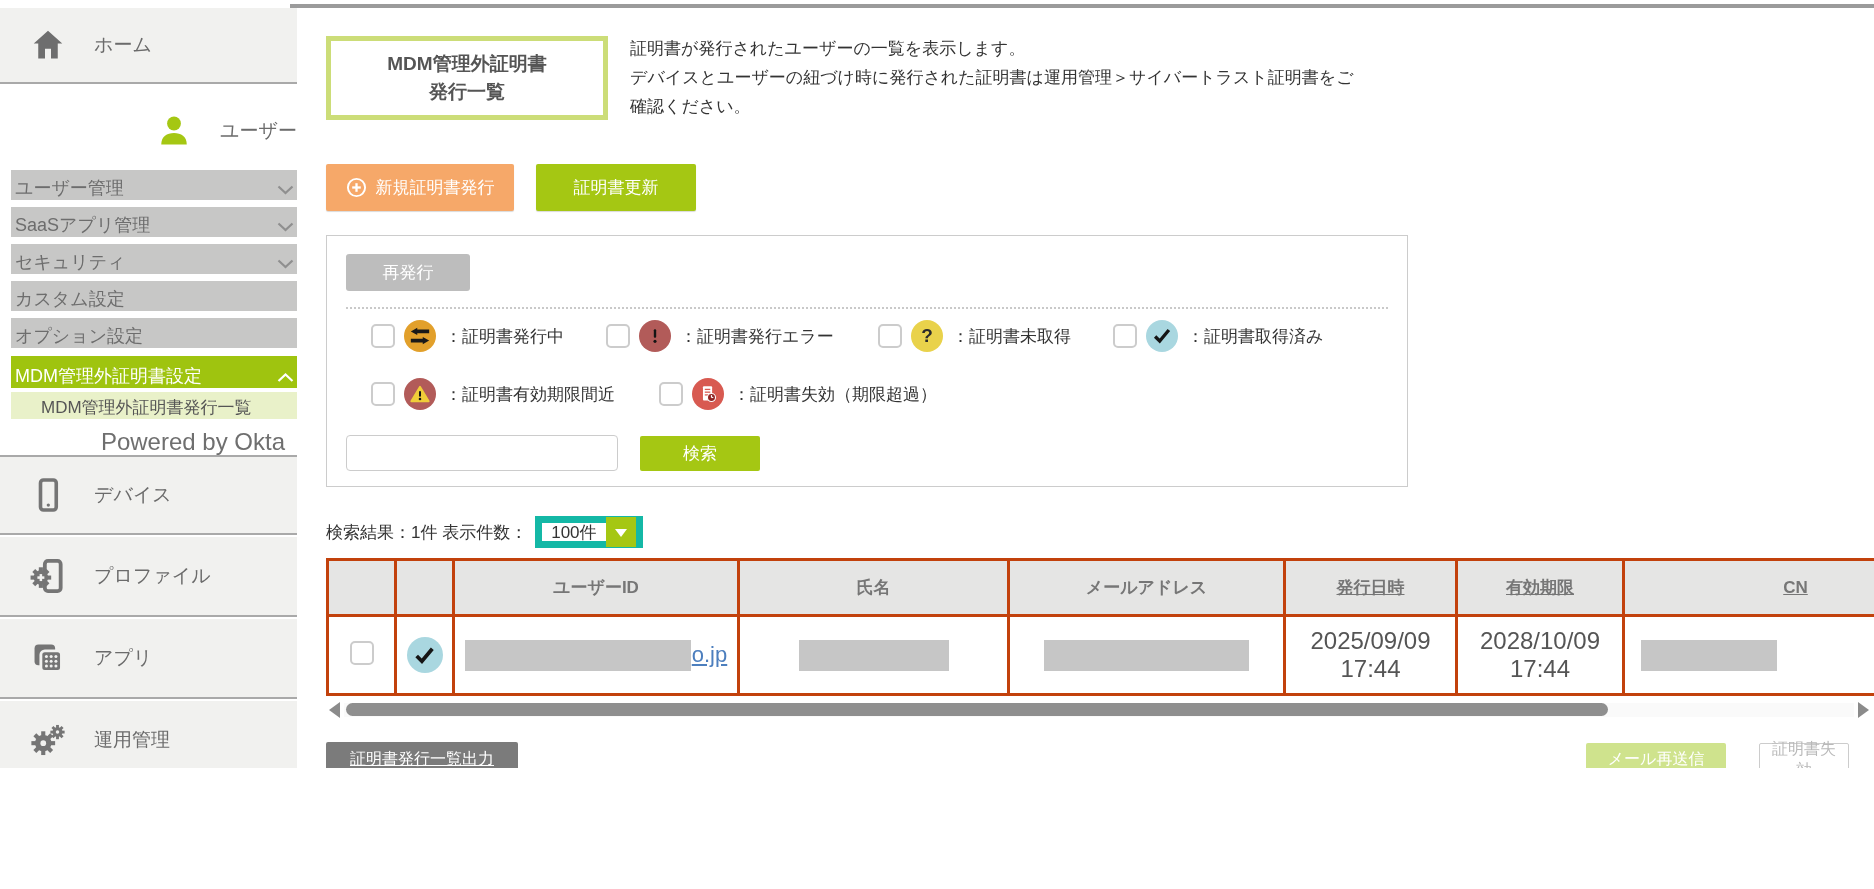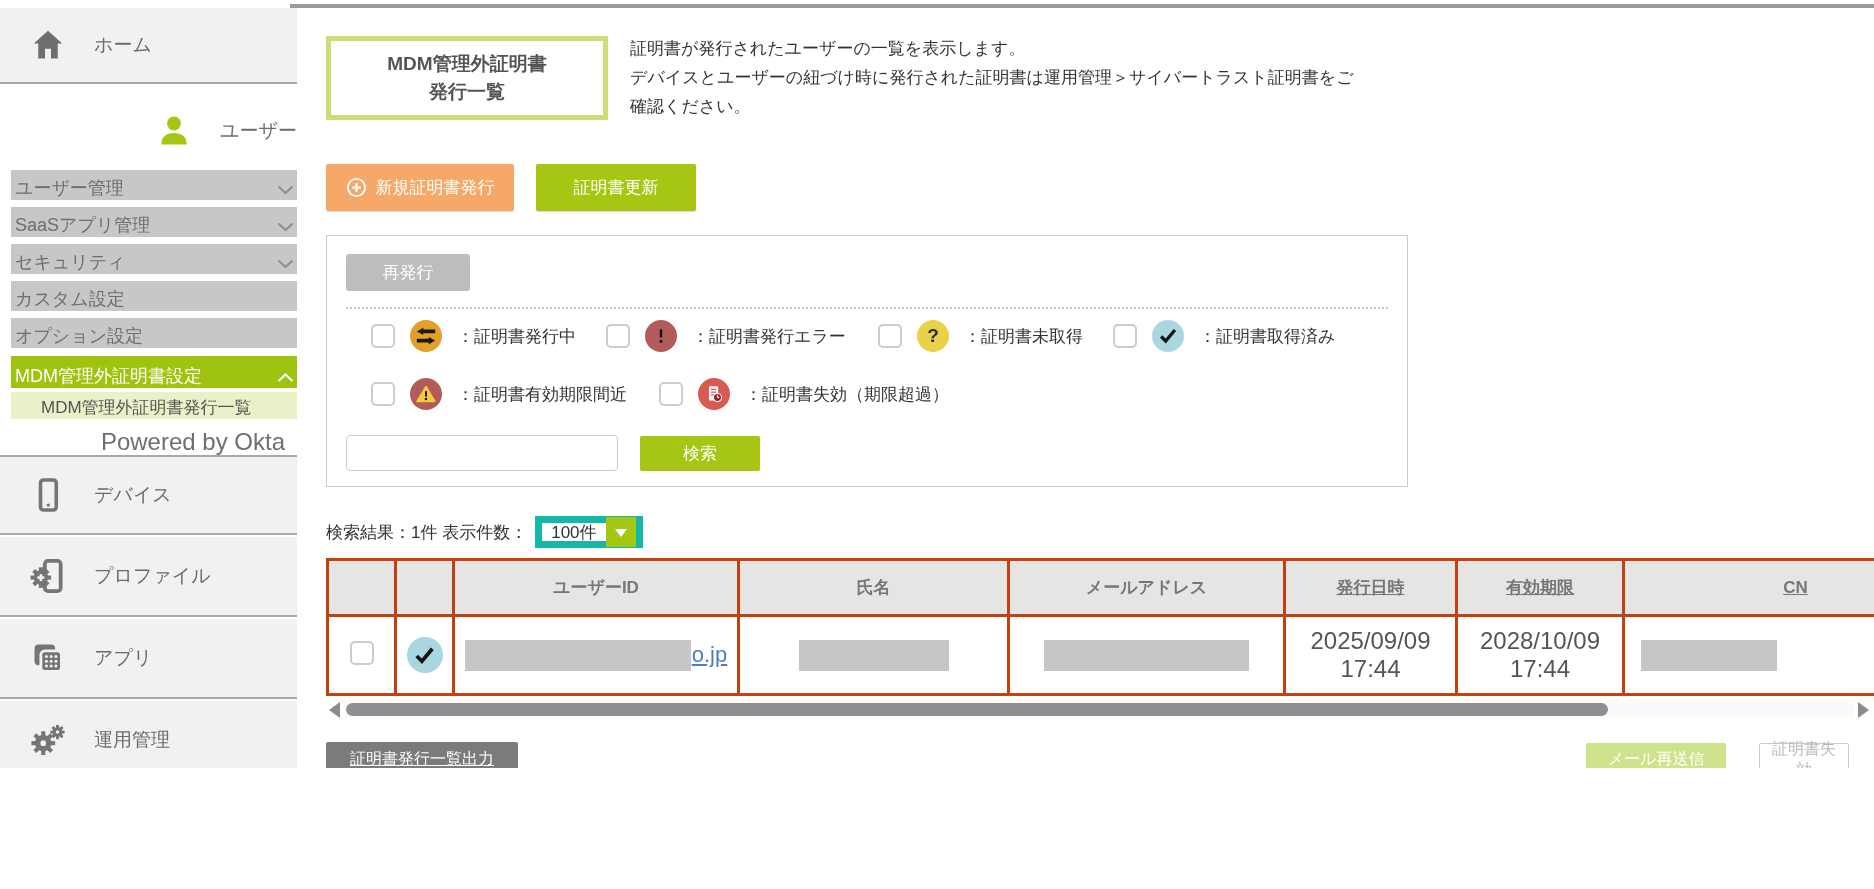--- a/index.html
+++ b/index.html
@@ -41,21 +41,21 @@
 
   .action-row{position:absolute;left:29px;top:164px;display:flex;gap:22px;}
   .btn{display:inline-flex;align-items:center;justify-content:center;border:none;cursor:pointer;
        font-family:inherit;border-radius:2px;}
   .btn-new{width:188px;height:47px;background:#f6a869;color:#fff;font-size:17px;gap:9px;box-shadow:0 1px 1px rgba(0,0,0,.15);}
   .btn-renew{width:160px;height:47px;background:#a5c713;color:#fff;font-size:17px;box-shadow:0 1px 1px rgba(0,0,0,.15);}
 
   .filter-panel{position:absolute;left:29px;top:235px;width:1082px;height:252px;border:1px solid #ccc;background:#fff;}
   .btn-reissue{position:absolute;left:19px;top:18px;width:124px;height:37px;background:#bdbdbd;color:#fff;font-size:17px;border-radius:3px;}
   .dotline{position:absolute;left:19px;right:19px;top:71px;border-top:2px dotted #c9c9c9;}
-  .filter-item{position:absolute;display:flex;align-items:center;gap:15px;height:34px;}
+  .filter-item{position:absolute;display:flex;align-items:center;gap:9px;height:34px;}
   .f-label{font-size:17px;color:#333;white-space:nowrap;}
   .checkbox{width:24px;height:24px;border:2px solid #ccc;border-radius:5px;background:#fff;flex:none;}
   .status-ico{width:32px;height:32px;border-radius:50%;display:flex;align-items:center;justify-content:center;flex:none;}
   .ico-issuing{background:#e2a02b;} .ico-error{background:#b25b59;} .ico-question{background:#e9d24b;}
   .ico-acquired{background:#a9d7e0;} .ico-expiring{background:#b25b59;} .ico-revoked{background:#d85a51;}
   .qmark{font-size:19px;font-weight:800;color:#2b2b2b;}
   .search-input{position:absolute;left:19px;top:199px;width:272px;height:36px;border:1px solid #ccc;border-radius:4px;
                 font-size:16px;padding:0 10px;font-family:inherit;}
   .btn-search{position:absolute;left:313px;top:200px;width:120px;height:35px;background:#a5c713;color:#fff;font-size:17px;}
 

